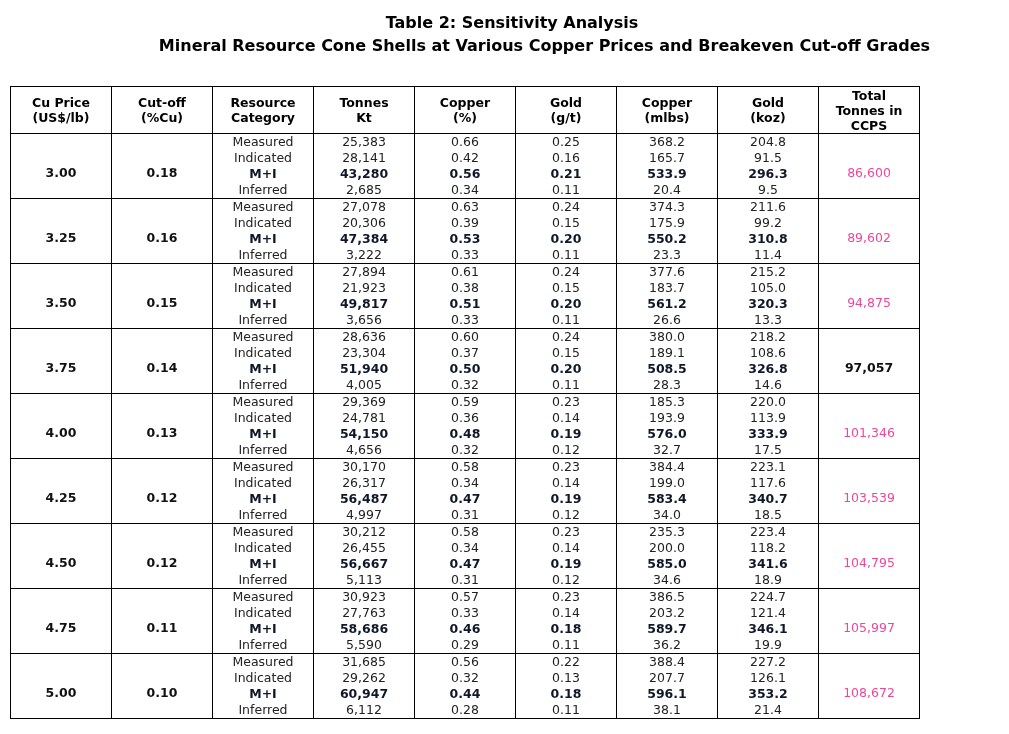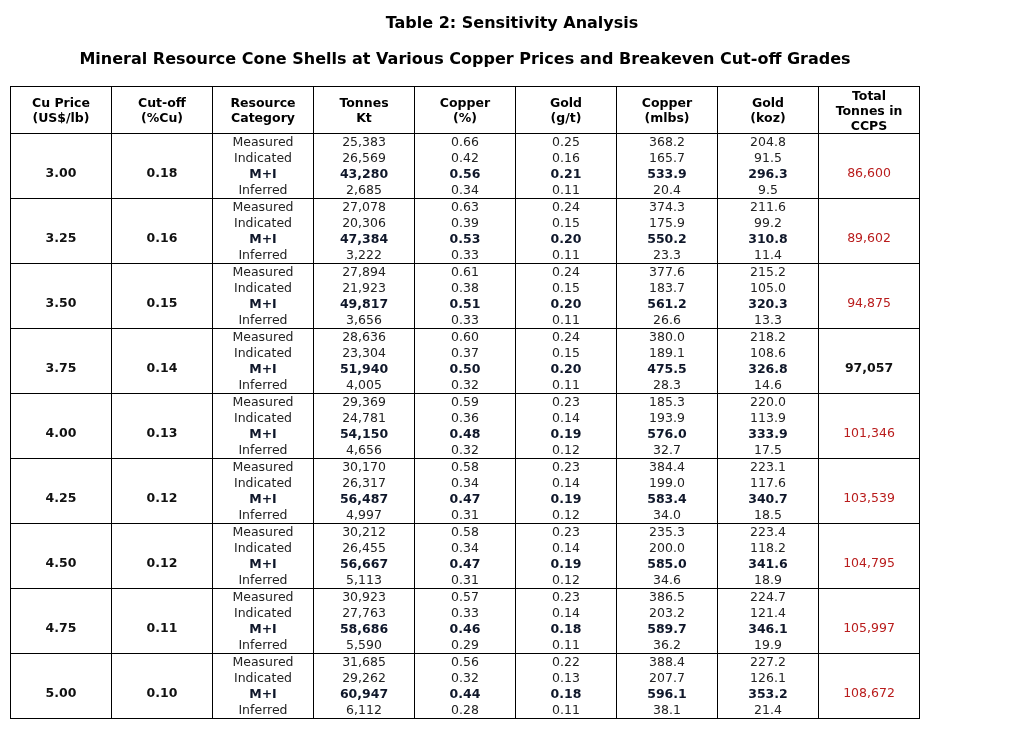--- a/index.html
+++ b/index.html
@@ -18,21 +18,21 @@
     .title {
       position: absolute;
       left: 0;
       width: 930px;
       text-align: center;
       font-weight: bold;
       font-size: 16px;
       letter-spacing: 0px;
     }
     #doc-title { top: 13px; padding-left: 47px; }
-    #doc-subtitle { top: 49px; }
+    #doc-subtitle { top: 36px; text-align: right; }
     table.grid {
       position: absolute;
       left: 10px;
       top: 86px;
       border-collapse: collapse;
       table-layout: fixed;
       width: 910px;
     }
     table.grid col { width: 101px; }
     table.grid th {
@@ -55,21 +55,21 @@
       height: 16px;
       line-height: 16px;
       color: #222;
       white-space: nowrap;
     }
     table.grid tr.grp-first td { border-top: 1px solid #000; }
     table.grid tr.grp-last td { border-bottom: 1px solid #000; }
     table.grid td.merged {
       border: 1px solid #000;
       vertical-align: middle;
-      color: #b91c1c;
+      color: #ec4899;
       padding-top: 14px;
     }
     table.grid td.bold-cell { font-weight: bold; color: #111; text-align: center; }
     table.grid tr.mi-row td { font-weight: bold; color: #0f172a; }
   </style>
 </head>
 <body>
 
 <div class="title" id="doc-title">Table 2: Sensitivity Analysis</div>
 <div class="title" id="doc-subtitle">Mineral Resource Cone Shells at Various Copper Prices and Breakeven Cut-off Grades</div>
@@ -106,21 +106,21 @@
         <td>Measured</td>
         <td>25,383</td>
         <td>0.66</td>
         <td>0.25</td>
         <td>368.2</td>
         <td>204.8</td>
         <td rowspan="4" class="merged">86,600</td>
       </tr>
       <tr class="">
         <td>Indicated</td>
-        <td>26,569</td>
+        <td>28,141</td>
         <td>0.42</td>
         <td>0.16</td>
         <td>165.7</td>
         <td>91.5</td>
       </tr>
       <tr class="mi-row">
         <td>M+I</td>
         <td>43,280</td>
         <td>0.56</td>
         <td>0.21</td>
@@ -222,21 +222,21 @@
         <td>0.37</td>
         <td>0.15</td>
         <td>189.1</td>
         <td>108.6</td>
       </tr>
       <tr class="mi-row">
         <td>M+I</td>
         <td>51,940</td>
         <td>0.50</td>
         <td>0.20</td>
-        <td>475.5</td>
+        <td>508.5</td>
         <td>326.8</td>
       </tr>
       <tr class="grp-last">
         <td>Inferred</td>
         <td>4,005</td>
         <td>0.32</td>
         <td>0.11</td>
         <td>28.3</td>
         <td>14.6</td>
       </tr>

